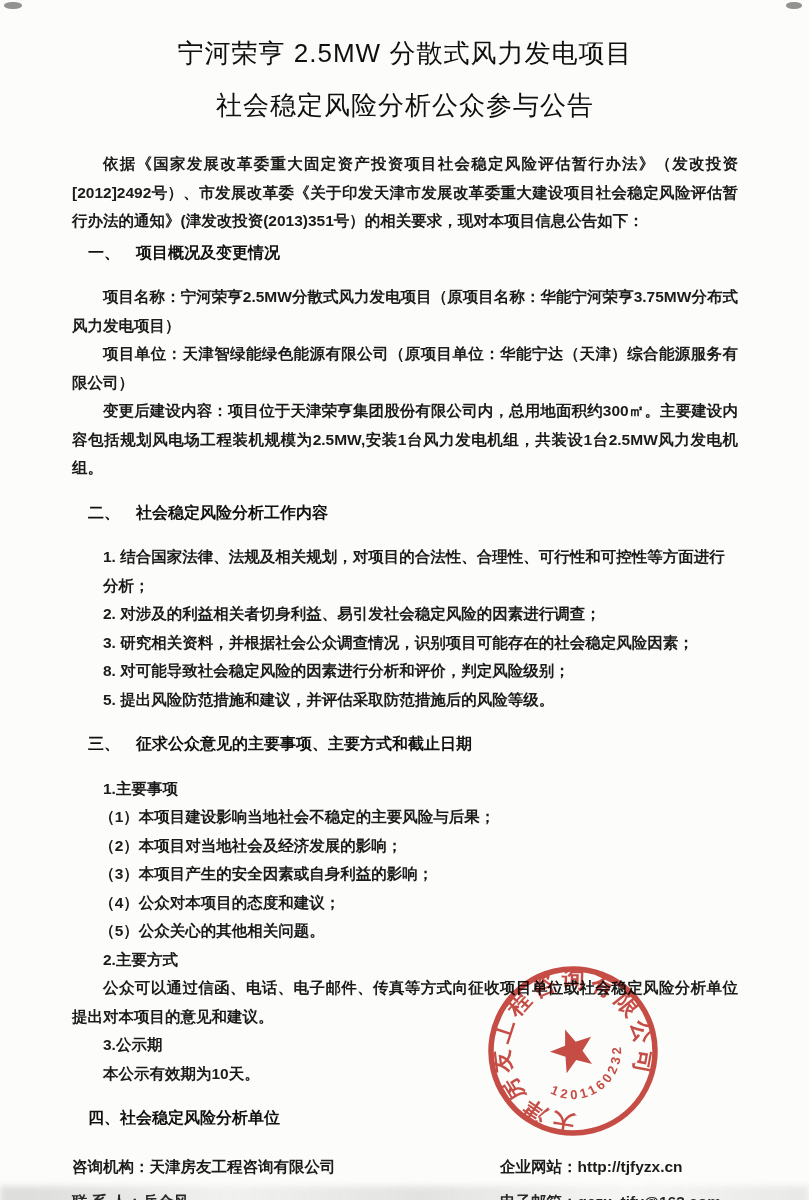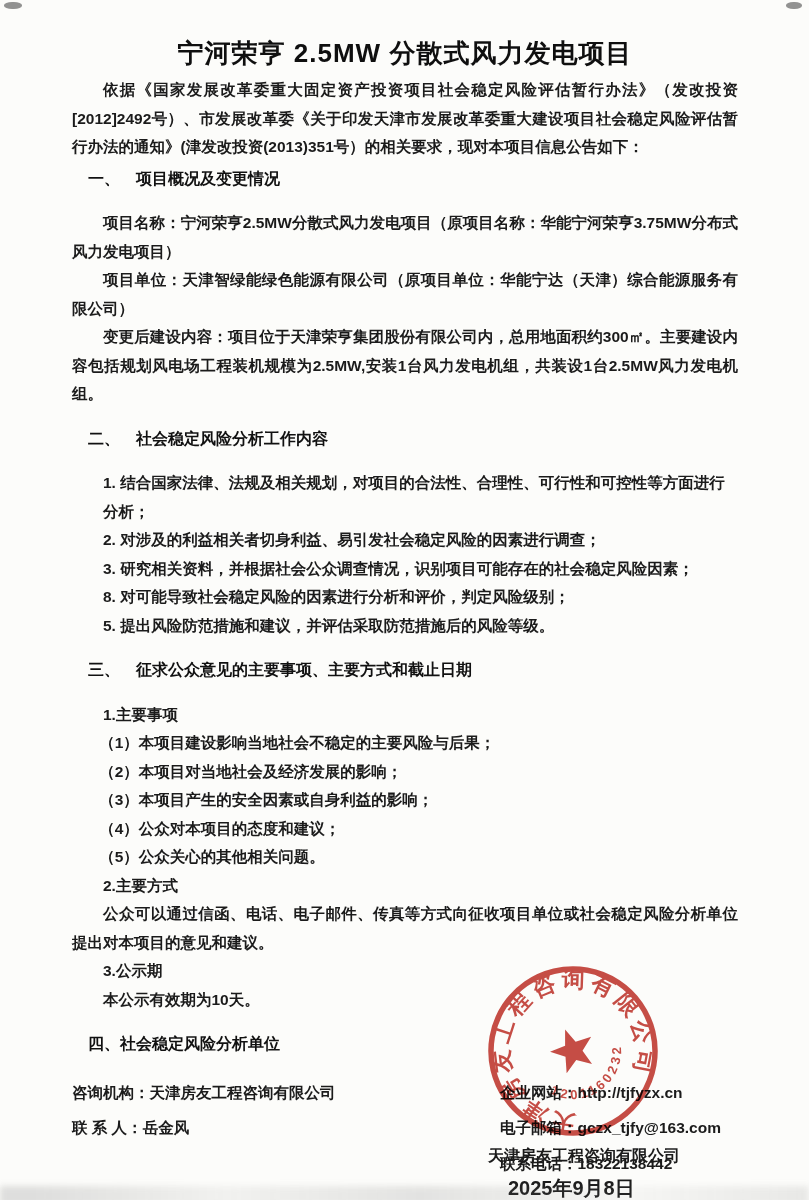--- a/index.html
+++ b/index.html
@@ -17,39 +17,39 @@
   }
   .content{
     position:absolute;
     left:72px;top:0;
     width:666px;
     z-index:1;
   }
   .title{
     text-align:center;
     font-size:26px;
-    font-weight:bold;
+    font-weight:normal;
     color:#0f0f0f;
     letter-spacing:1px;
     line-height:34px;
   }
   .title-1{margin-top:36px;}
   .title-2{margin-top:18px;}
   .body-text{
     font-size:15.5px;
     font-weight:600;
     line-height:28.5px;
     color:#1b1b1b;
     margin:0;
   }
   .para{
     text-indent:2em;
     text-align:justify;
   }
-  .intro{margin-top:6px;}
+  .intro{margin-top:28px;}
   .heading{
     font-weight:800;
     font-size:16px;
     color:#111;
     margin:16px;
     line-height:28.5px;
   }
   .heading-gap{margin-top:3px;}
   .list-item{padding-left:2em;}
   .sub-item{padding-left:1.75em;}
@@ -127,20 +127,21 @@
 <body>
 
 <div class="page">
 
   <div class="scan-speck speck-tl"></div>
   <div class="scan-speck speck-tr"></div>
 
   <div class="content">
 
     <div class="title title-1">宁河荣亨 2.5MW 分散式风力发电项目</div>
+    <div class="title title-2">社会稳定风险分析公众参与公告</div>
 
     <p class="body-text para intro">依据《国家发展改革委重大固定资产投资项目社会稳定风险评估暂行办法》（发改投资[2012]2492号）、市发展改革委《关于印发天津市发展改革委重大建设项目社会稳定风险评估暂行办法的通知》(津发改投资(2013)351号）的相关要求，现对本项目信息公告如下：</p>
 
     <p class="heading heading-gap">一、　项目概况及变更情况</p>
     <p class="body-text para">项目名称：宁河荣亨2.5MW分散式风力发电项目（原项目名称：华能宁河荣亨3.75MW分布式风力发电项目）</p>
     <p class="body-text para">项目单位：天津智绿能绿色能源有限公司（原项目单位：华能宁达（天津）综合能源服务有限公司）</p>
     <p class="body-text para">变更后建设内容：项目位于天津荣亨集团股份有限公司内，总用地面积约300㎡。主要建设内容包括规划风电场工程装机规模为2.5MW,安装1台风力发电机组，共装设1台2.5MW风力发电机组。</p>
 
     <p class="heading">二、　社会稳定风险分析工作内容</p>
     <p class="body-text list-item">1. 结合国家法律、法规及相关规划，对项目的合法性、合理性、可行性和可控性等方面进行分析；</p>

